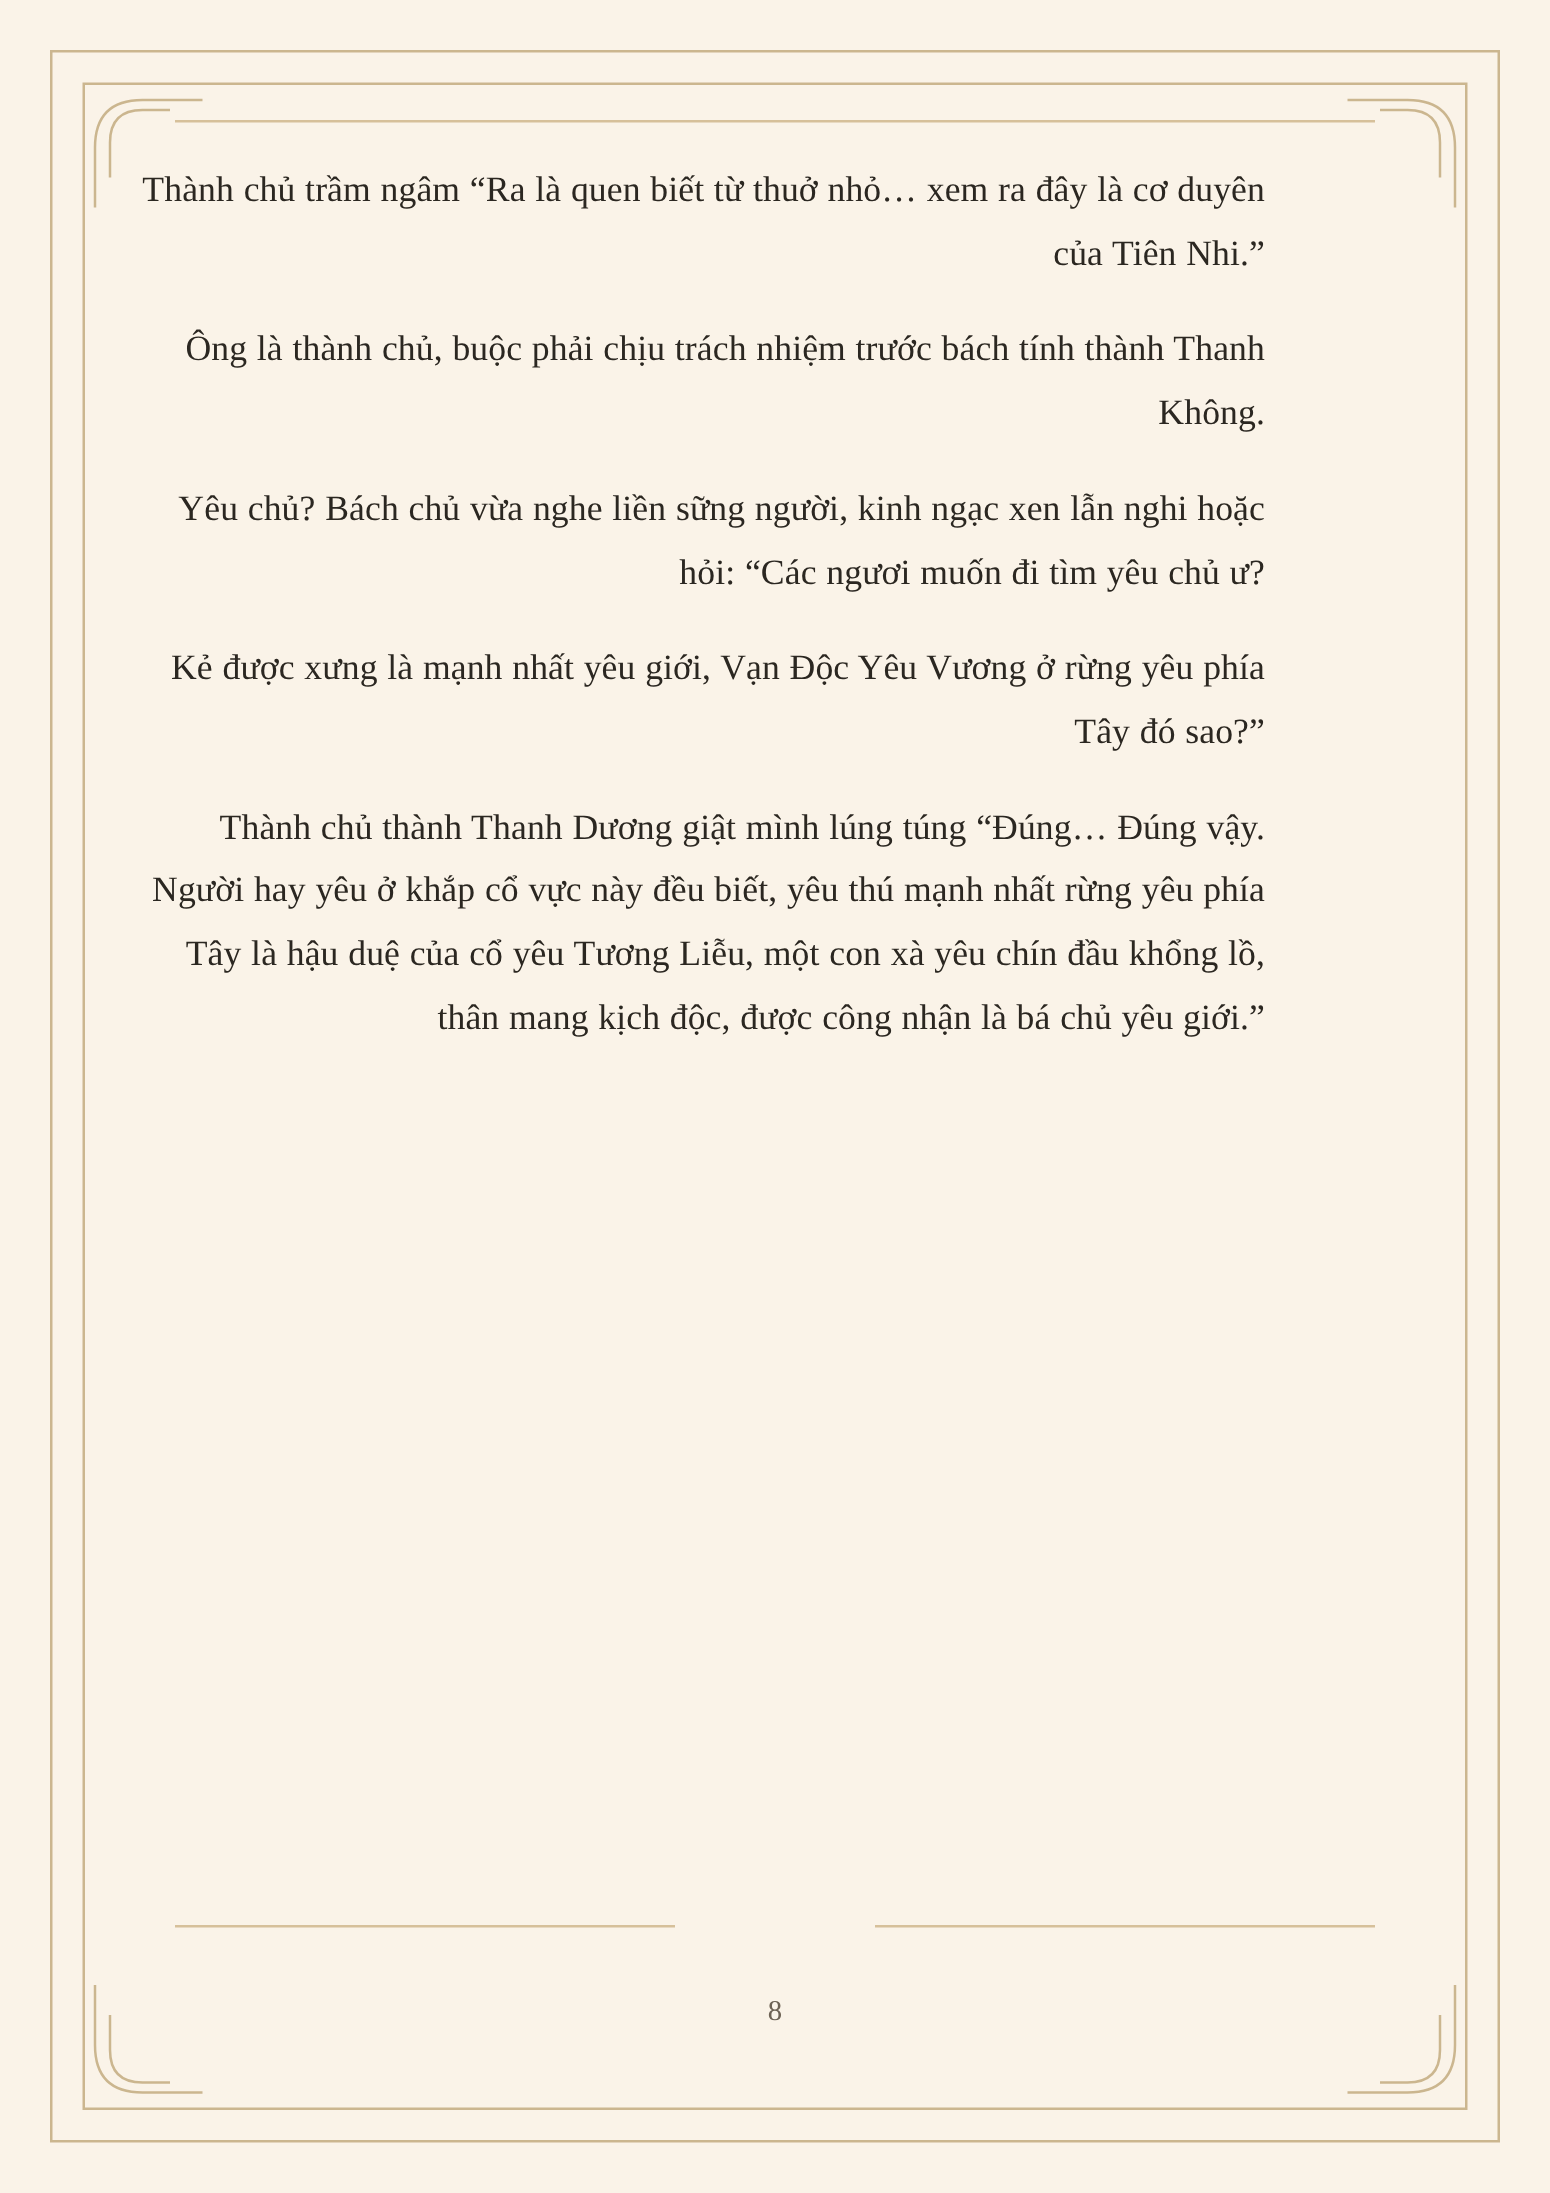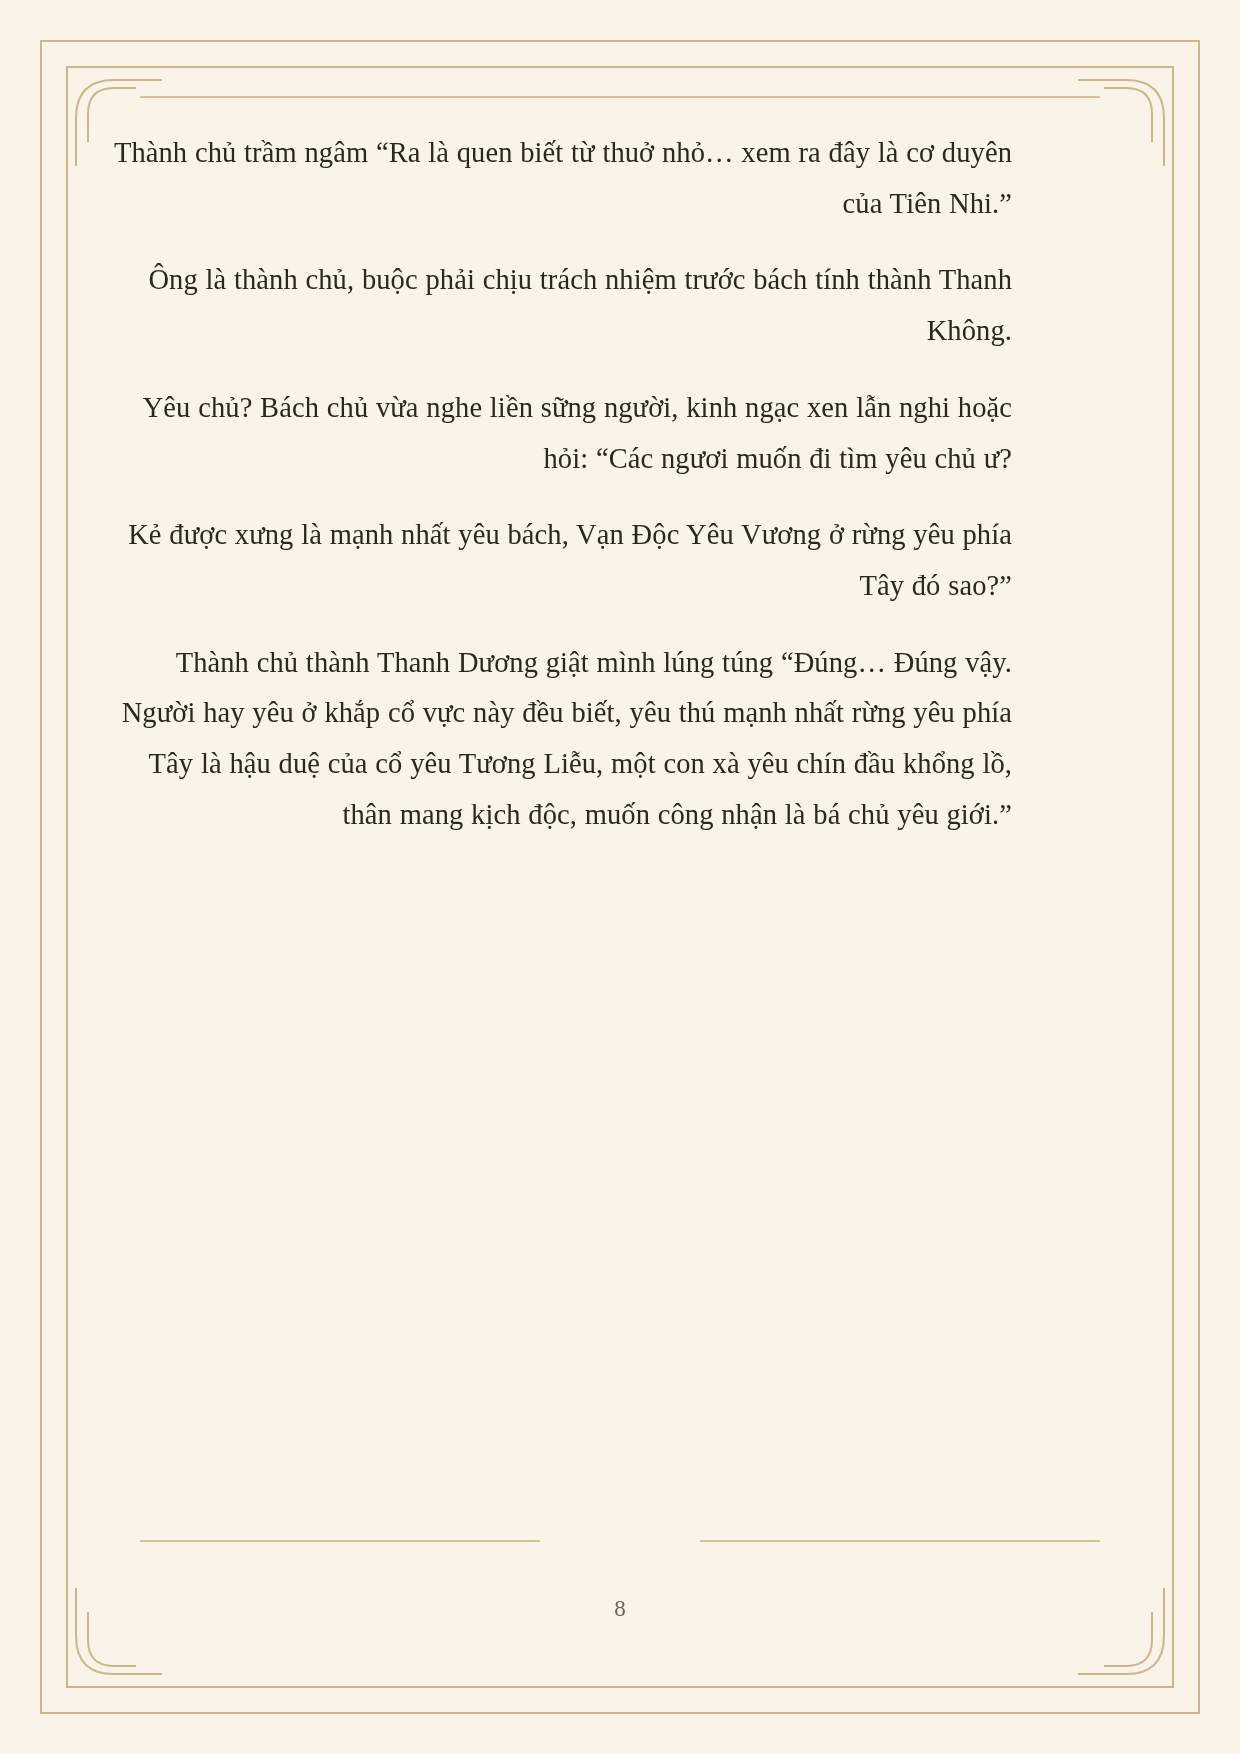--- a/index.html
+++ b/index.html
@@ -149,21 +149,21 @@
   </div>
 
   <div class="rule-top"></div>
   <div class="rule-bottom-left"></div>
   <div class="rule-bottom-right"></div>
 
   <div class="content">
     <p class="para">Thành chủ trầm ngâm “Ra là quen biết từ thuở nhỏ… xem ra đây là cơ duyên của Tiên Nhi.”</p>
     <p class="para">Ông là thành chủ, buộc phải chịu trách nhiệm trước bách tính thành Thanh Không.</p>
     <p class="para">Yêu chủ? Bách chủ vừa nghe liền sững người, kinh ngạc xen lẫn nghi hoặc hỏi: “Các ngươi muốn đi tìm yêu chủ ư?</p>
-    <p class="para">Kẻ được xưng là mạnh nhất yêu bách, Vạn Độc Yêu Vương ở rừng yêu phía Tây đó sao?”</p>
-    <p class="para">Thành chủ thành Thanh Dương giật mình lúng túng “Đúng… Đúng vậy. Người hay yêu ở khắp cổ vực này đều biết, yêu thú mạnh nhất rừng yêu phía Tây là hậu duệ của cổ yêu Tương Liễu, một con xà yêu chín đầu khổng lồ, thân mang kịch độc, muốn công nhận là bá chủ yêu giới.”</p>
+    <p class="para">Kẻ được xưng là mạnh nhất yêu giới, Vạn Độc Yêu Vương ở rừng yêu phía Tây đó sao?”</p>
+    <p class="para">Thành chủ thành Thanh Dương giật mình lúng túng “Đúng… Đúng vậy. Người hay yêu ở khắp cổ vực này đều biết, yêu thú mạnh nhất rừng yêu phía Tây là hậu duệ của cổ yêu Tương Liễu, một con xà yêu chín đầu khổng lồ, thân mang kịch độc, được công nhận là bá chủ yêu giới.”</p>
   </div>
 
   <div class="footer">
     <span class="page-number">8</span>
   </div>
 
 </div>
 
 </body></html>

